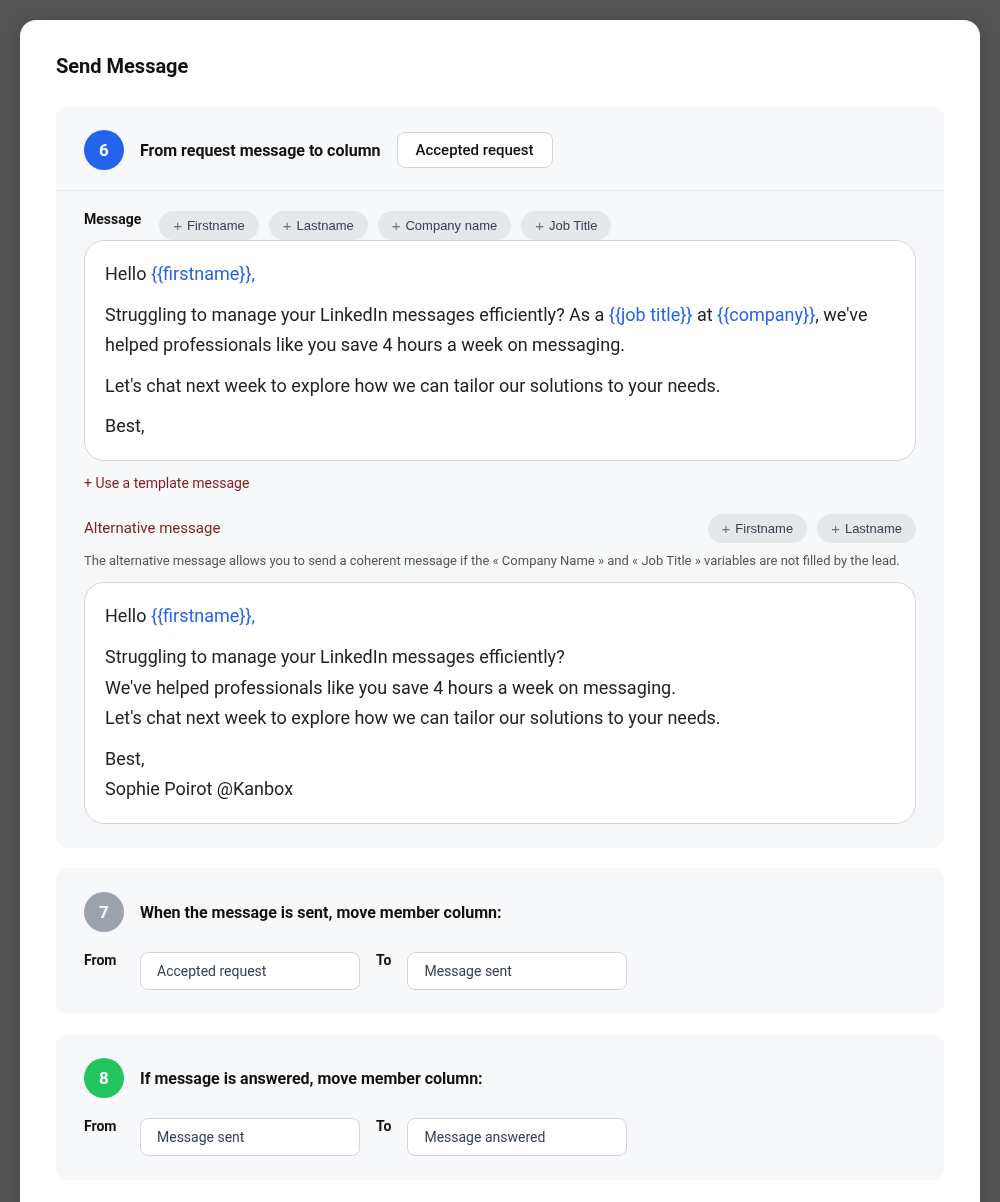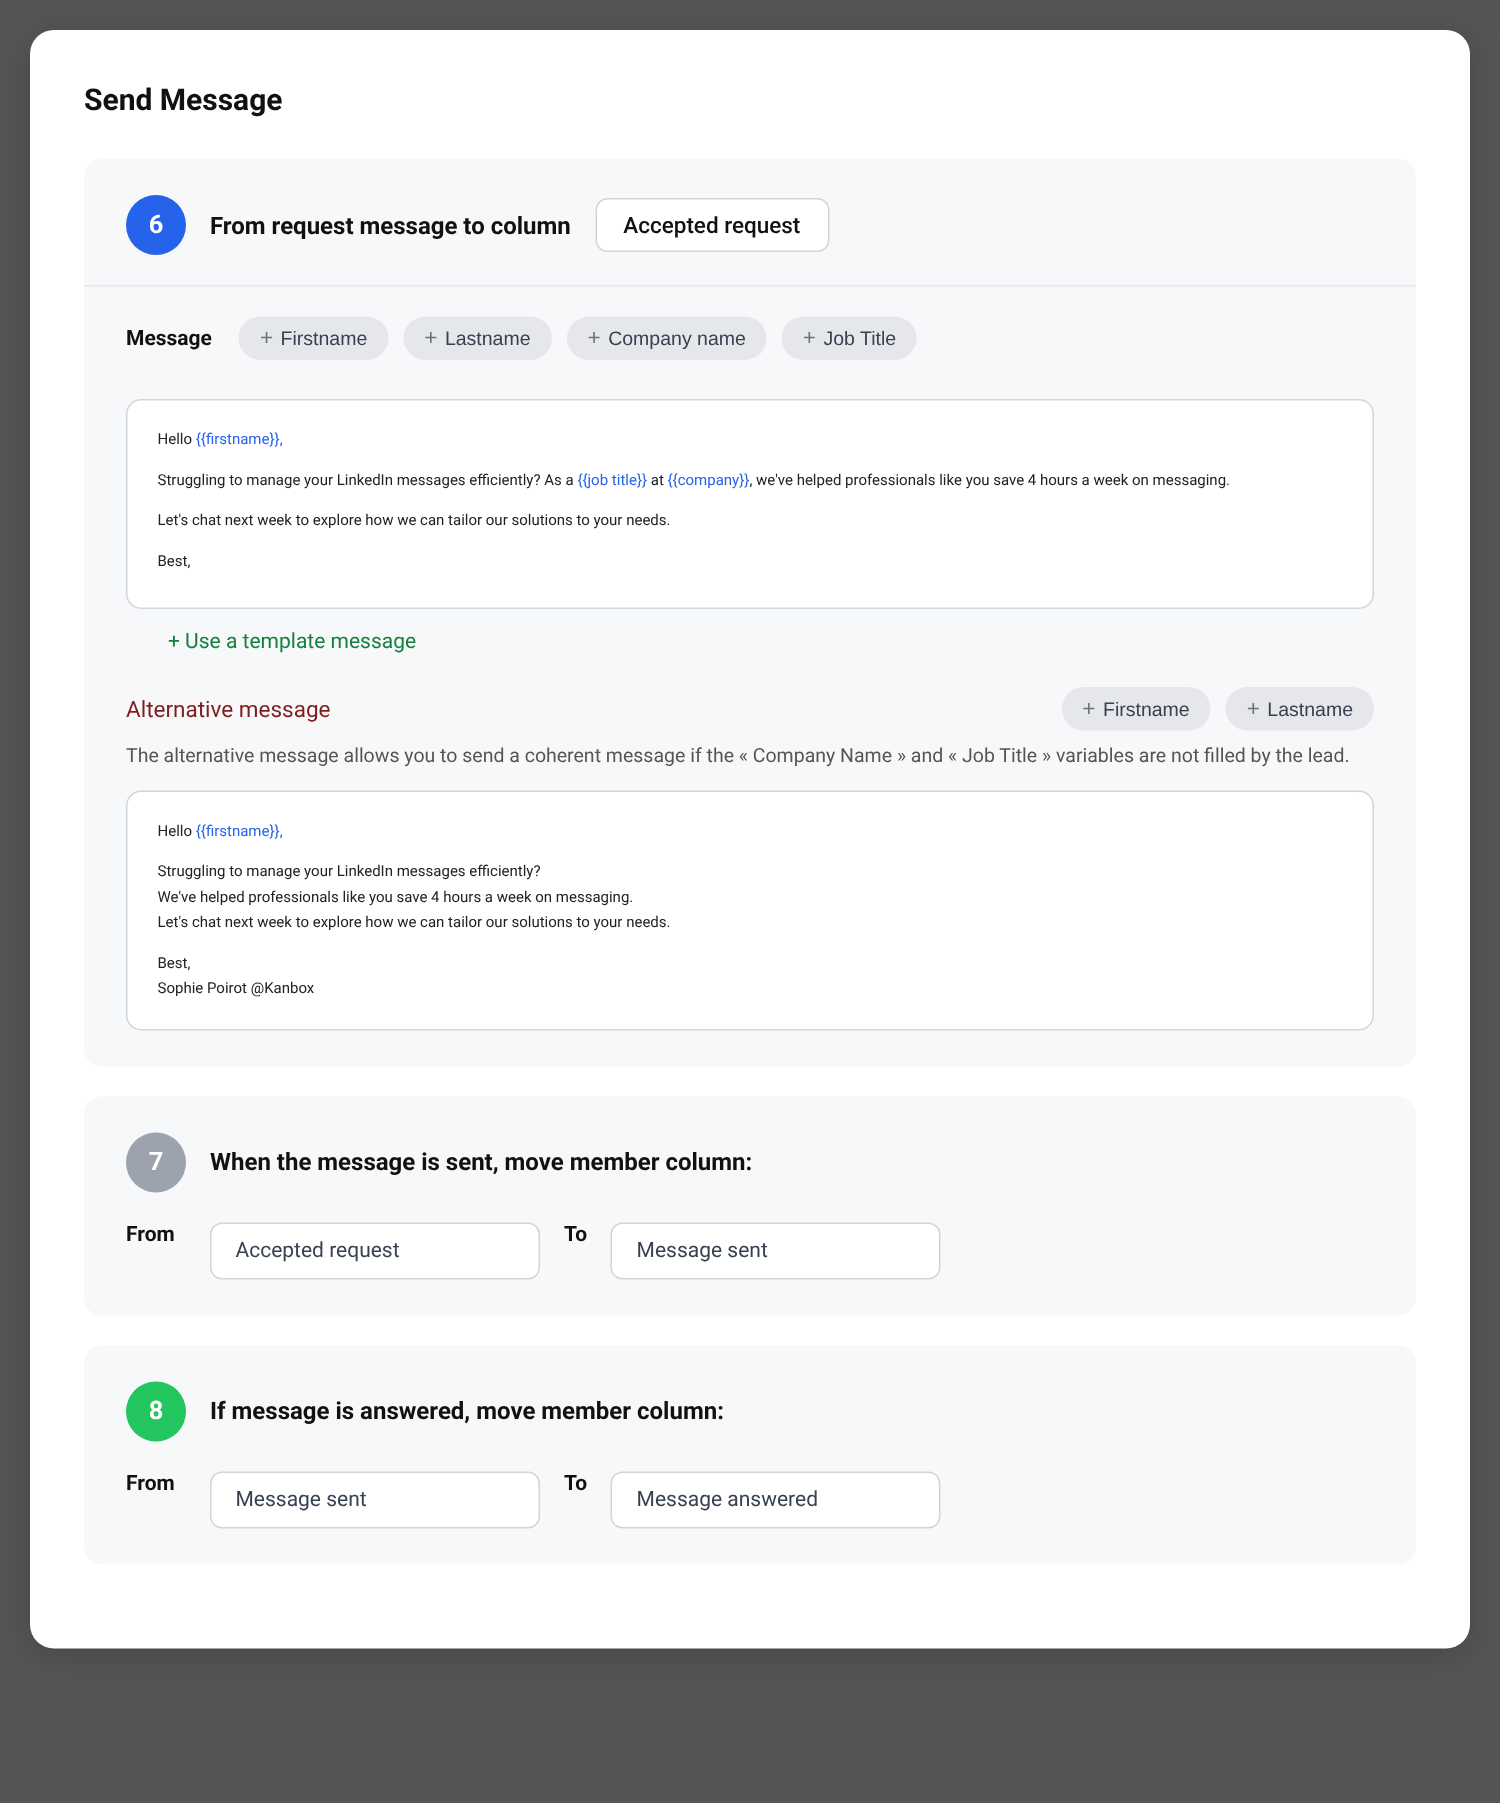--- a/index.html
+++ b/index.html
@@ -61,23 +61,23 @@
       border: 1.5px solid #d1d5db;
       border-radius: 8px;
       padding: 8px 18px;
       font-size: 15px;
       color: #111;
       background: #fff;
       font-weight: 500;
     }
     .message-toolbar {
       display: flex;
-      align-items: center;
+      align-items: flex-start;
       gap: 10px;
-      margin-bottom: 26px;
+      margin-bottom: 0;
       flex-wrap: wrap;
     }
     .toolbar-label {
       font-size: 14px;
       font-weight: 700;
       color: #111;
       margin-right: 8px;
     }
     .tag-btn {
       display: flex;
@@ -92,39 +92,38 @@
       cursor: pointer;
       font-weight: 500;
     }
     .tag-btn .plus {
       font-size: 15px;
       color: #6b7280;
       font-weight: 400;
     }
     .message-box {
       border: 1.5px solid #d1d5db;
-      border-radius: 10px;
+      border-radius: 20px;
       padding: 18px 20px;
-      font-size: 10px;
+      font-size: 18px;
       line-height: 1.7;
       color: #222;
       background: #fff;
       min-height: 140px;
     }
     .message-box p { margin-bottom: 10px; }
     .message-box p:last-child { margin-bottom: 0; }
     .var-blue { color: #2563eb; }
     .template-link {
-      color: #15803d;
+      color: #7f1d1d;
       font-size: 14px;
       margin-top: 14px;
       display: inline-block;
       cursor: pointer;
       text-decoration: none;
-      margin-left: 28px;
     }
     .alt-message-section {
       margin-top: 22px;
     }
     .alt-header {
       display: flex;
       align-items: center;
       justify-content: space-between;
       margin-bottom: 8px;
     }

